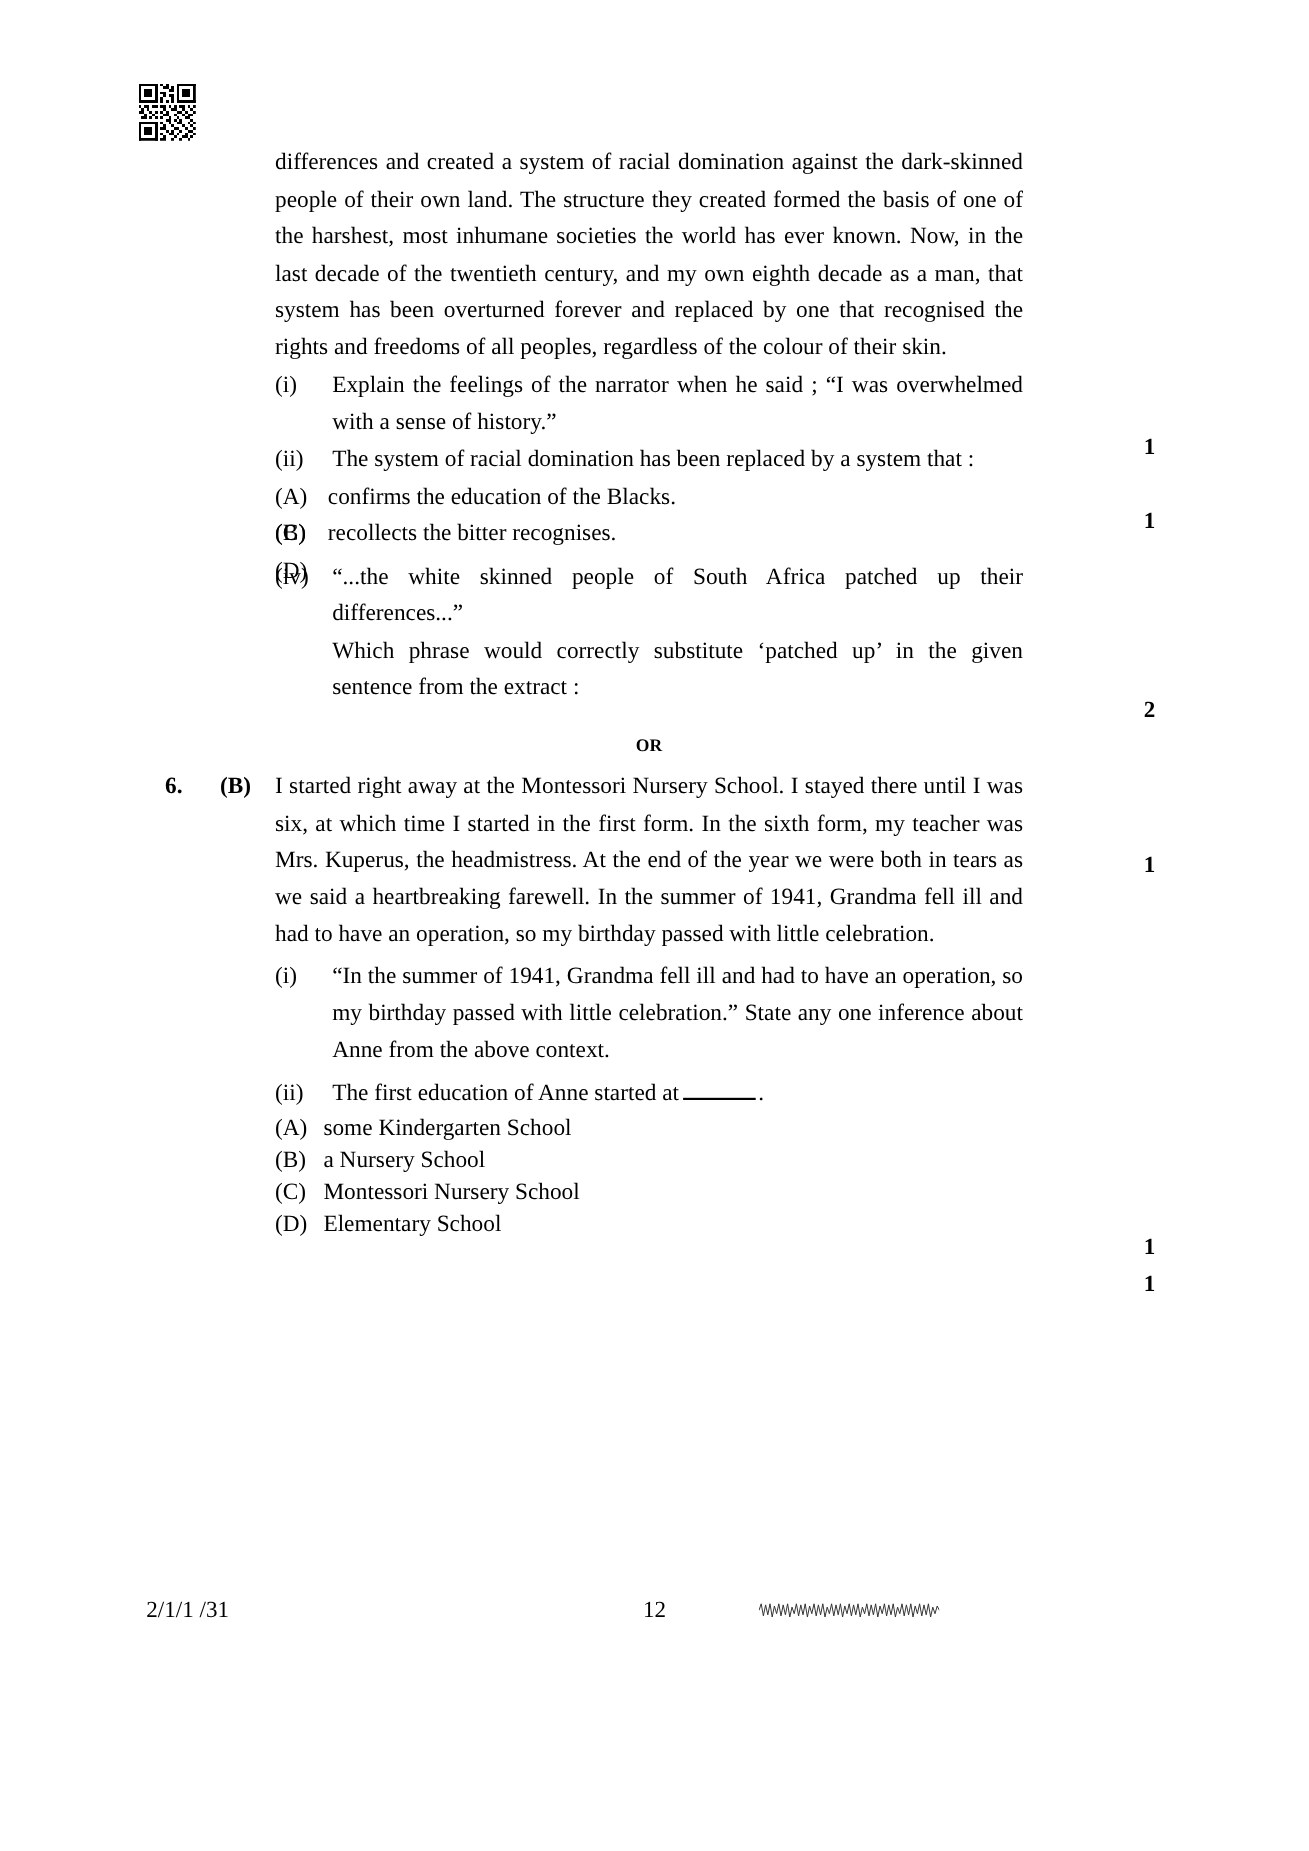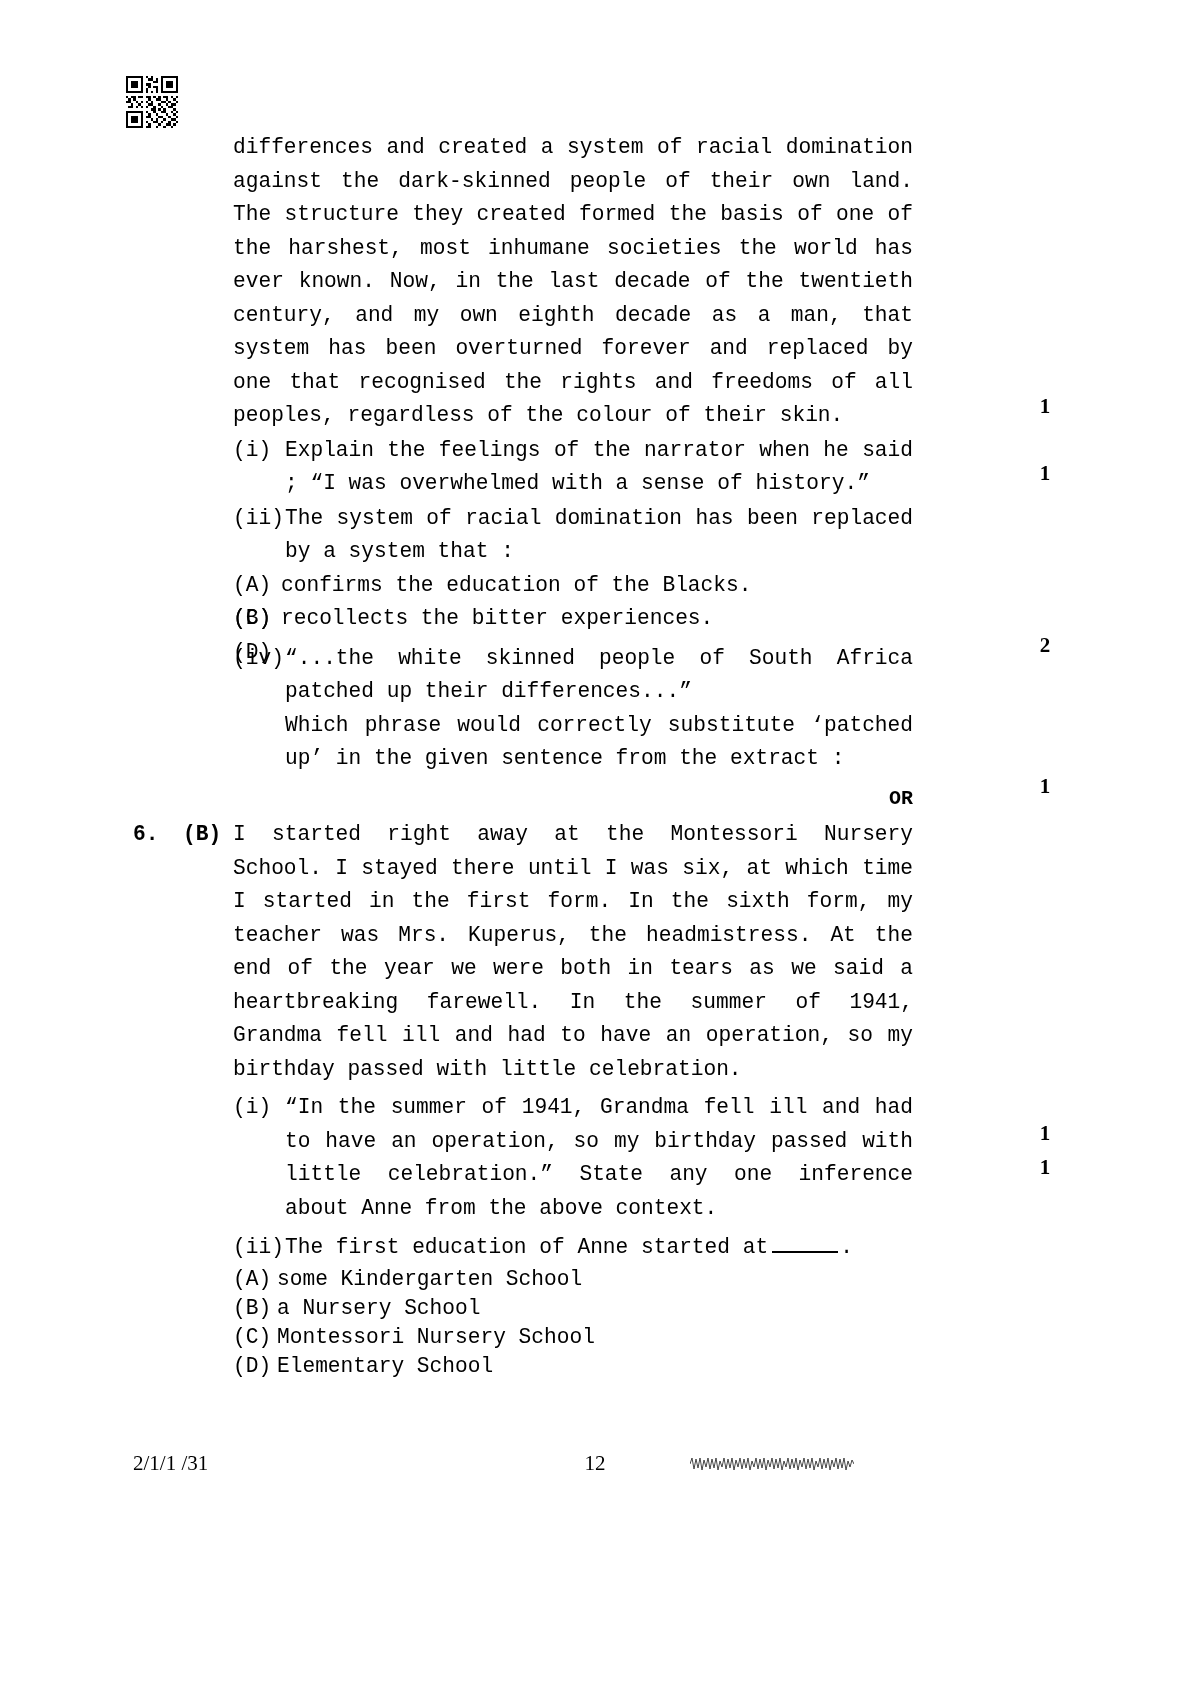--- a/index.html
+++ b/index.html
@@ -22,24 +22,23 @@
     left: 126px;
     top: 76px;
     width: 52px;
     height: 52px;
   }
   #qr-code svg { display: block; }
 
   
   #content {
     position: absolute;
-    left: 233px;
+    left: 250px;
     top: 131px;
     width: 680px;
-    font-family: Liberation Mono, monospace;
   }
 
   .para {
     text-align: justify;
     text-justify: inter-word;
     font-size: 21.2px;
     line-height: 33.5px;
     margin: 0;
     hyphens: none;
   }
@@ -84,25 +83,25 @@
     position: absolute;
     left: 0;
     top: 0;
     width: 44px;
   }
   .options.tight .option { line-height: 29px; }
   .options.tight .option { padding-left: 44px; }
 
   
   #or-divider {
-    text-align: right;
+    text-align: center;
     font-weight: bold;
-    font-size: 20px;
-    line-height: 33.5px;
-    margin: 6px 0 3px 0;
+    font-size: 16px;
+    line-height: 33.5px;
+    margin: 20px 0 3px 0;
     width: 680px;
   }
 
   
   #q6b-wrapper {
     position: relative;
   }
   #q6b-number {
     position: absolute;
     left: -100px;
@@ -304,21 +303,21 @@
   <div class="options">
     <div class="option">
       <span class="opt-marker">(A)</span>
       <span>confirms the education of the Blacks.</span>
     </div>
     <div class="option">
       <span class="opt-marker">(B)</span>
     </div>
     <div class="option">
       <span class="opt-marker">(C)</span>
-      <span>recollects the bitter experiences.</span>
+      <span>recollects the bitter recognises.</span>
     </div>
     <div class="option">
       <span class="opt-marker">(D)</span>
     </div>
   </div>
 
 
   <div class="item" style="margin-top:6px;">
     <span class="marker">(iv)</span>
     <span class="item-body" style="text-align:justify;">“...the white skinned people of South Africa patched up their differences...”</span>

